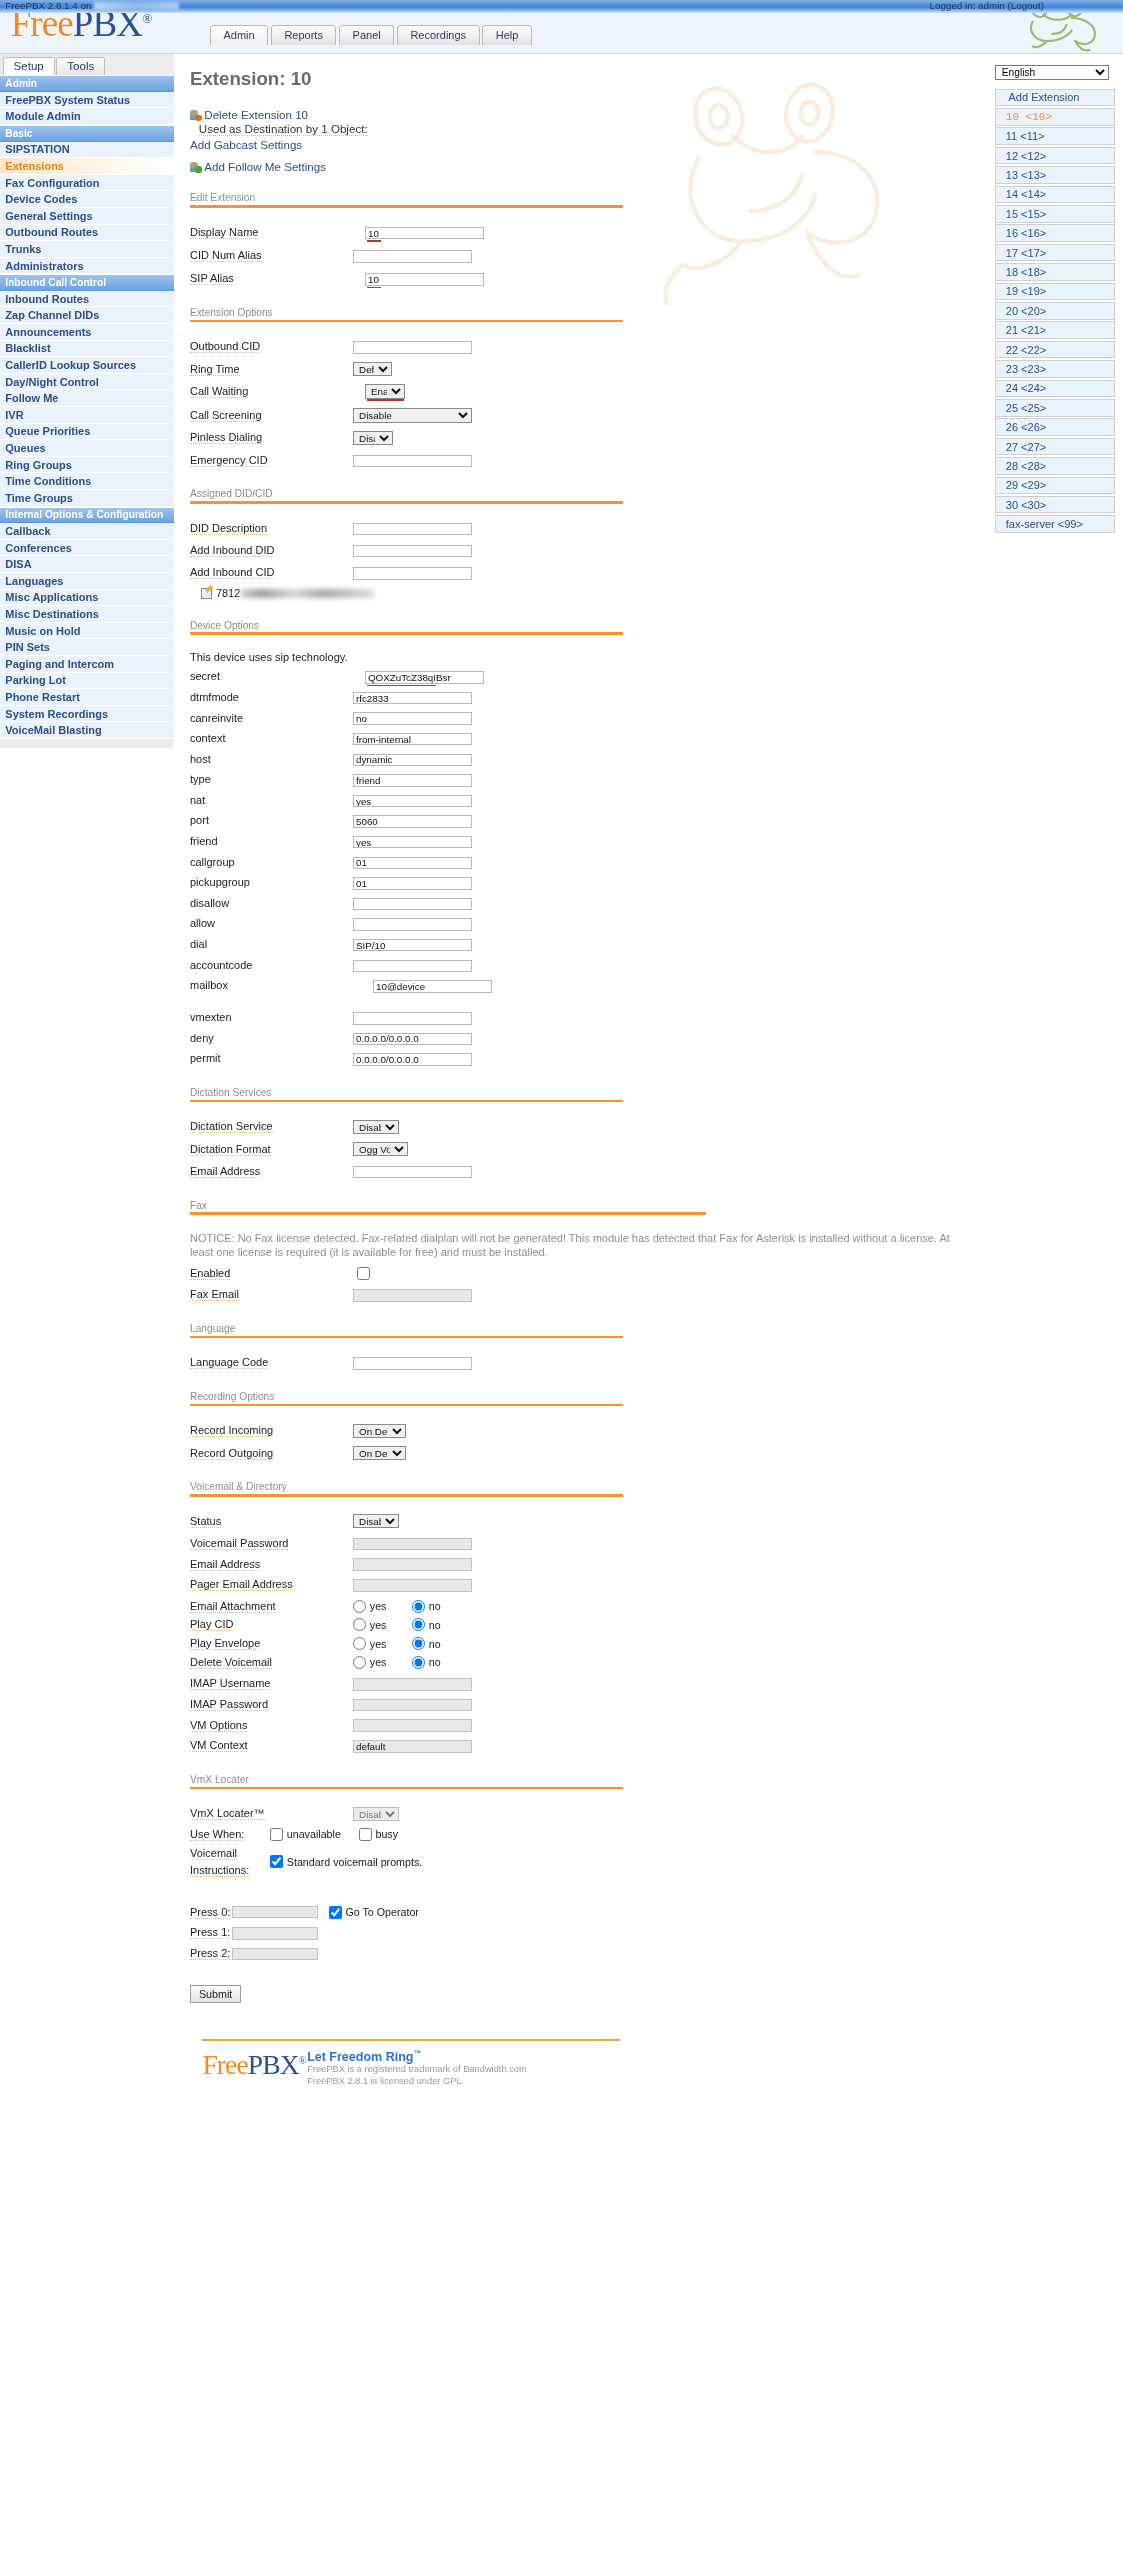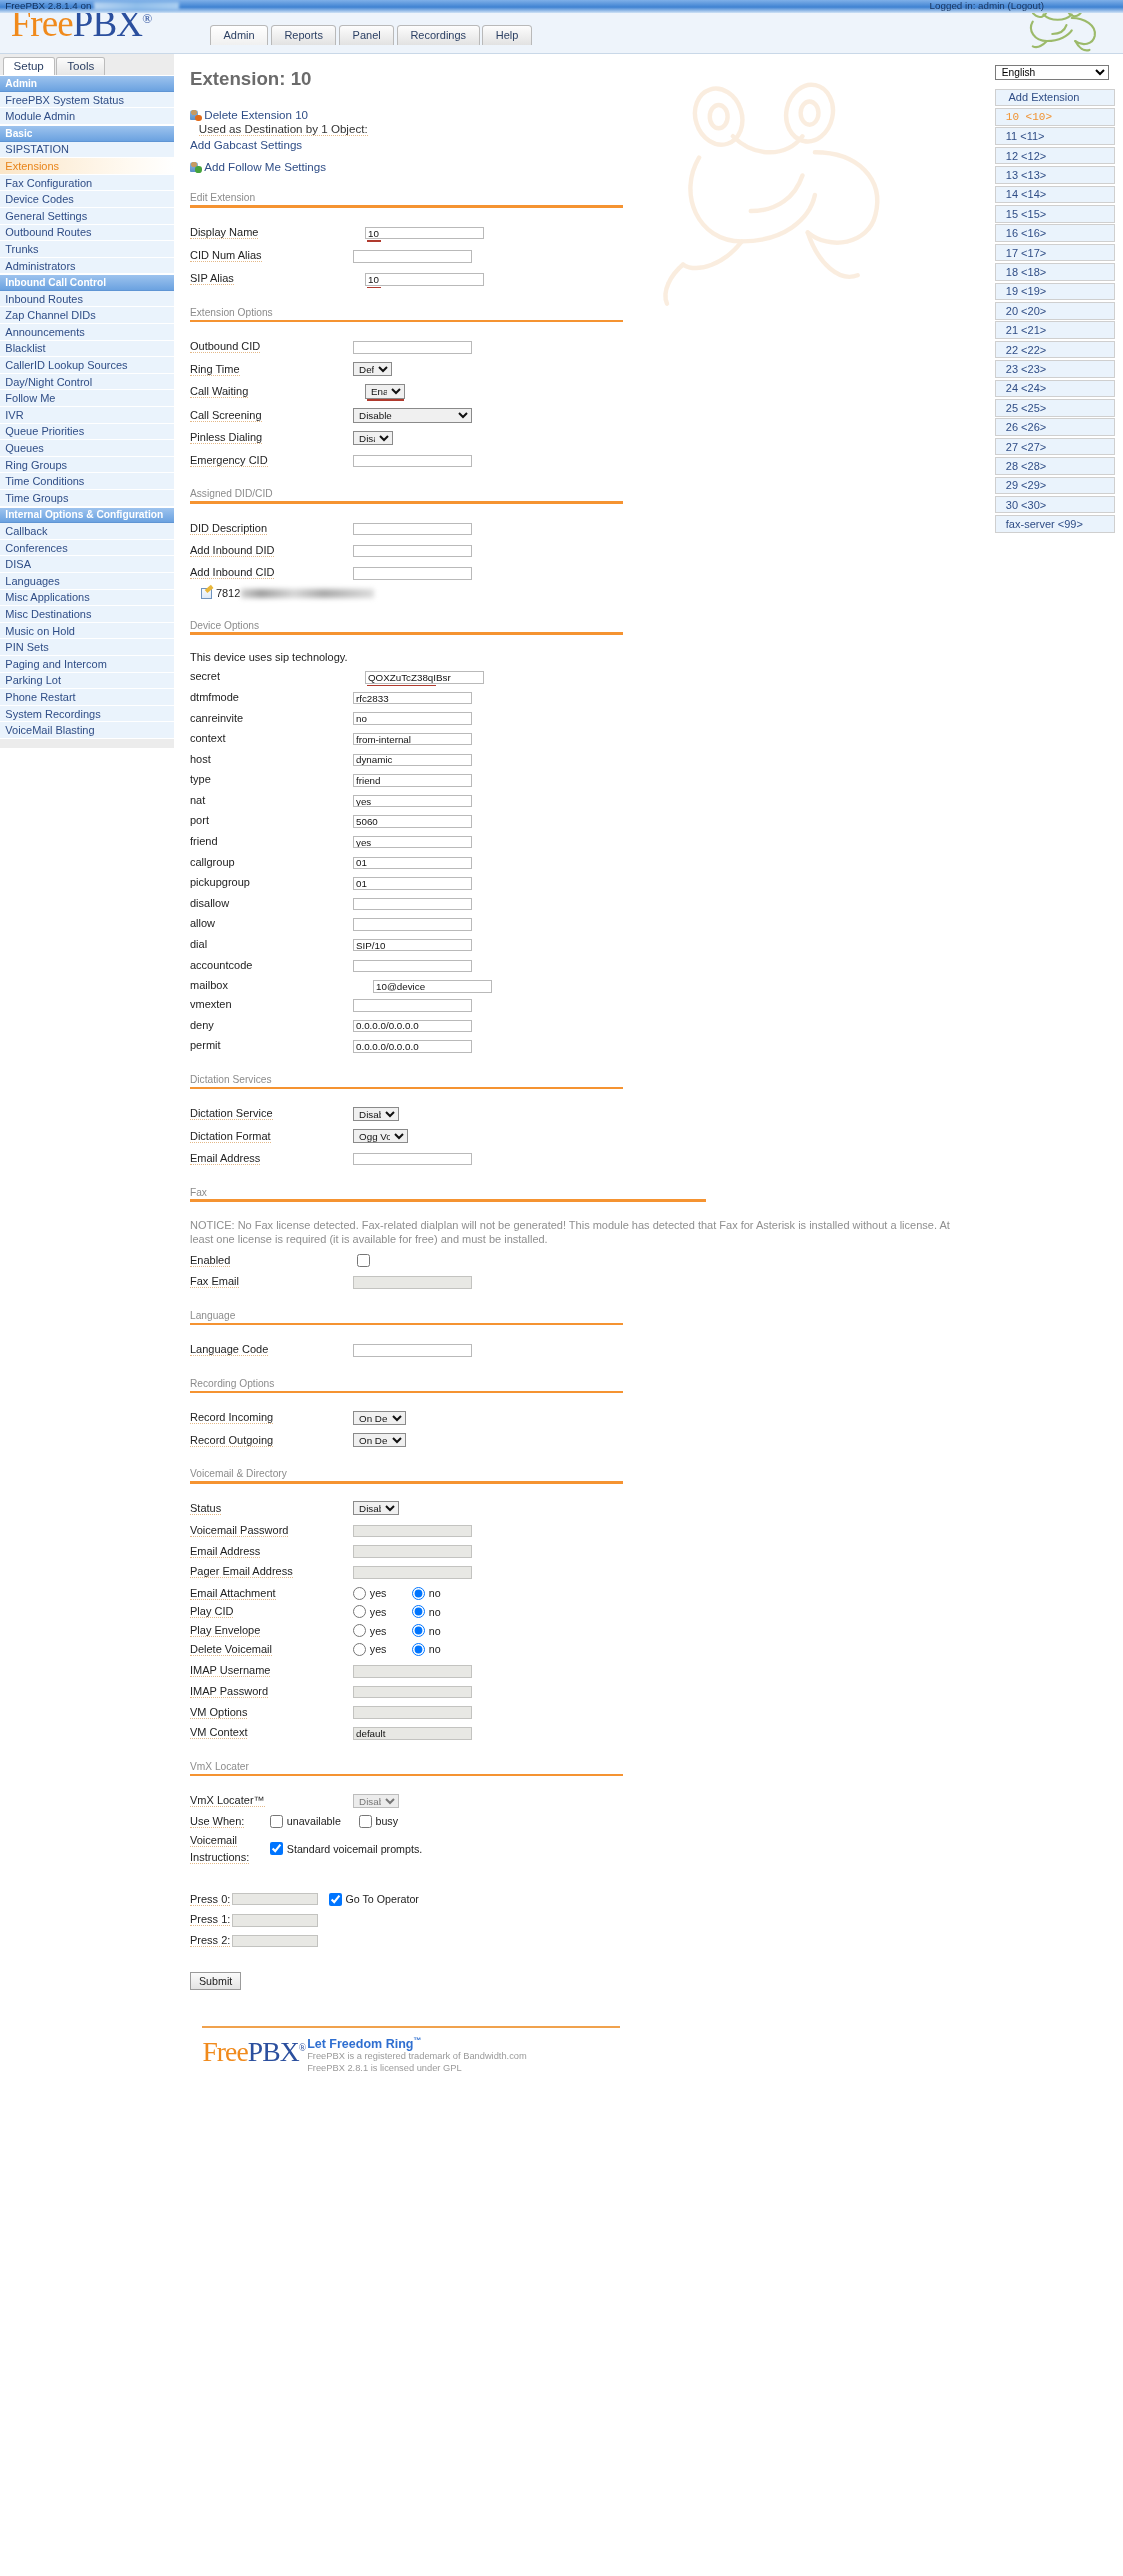--- a/index.html
+++ b/index.html
@@ -98,20 +98,21 @@
     border-top:0.9px solid #fff;
     border-bottom:0.9px solid #5f95d4;
   }
   .navitem {
     background:#eaf3fc;
     color:#2f4d86;
     font-size:11px;
     padding:1.8px 0 1.8px 5.3px;
     border-bottom:0.9px solid #ffffff;
     cursor:pointer;
+    font-weight:bold;
   }
   .navitem.active {
     background:linear-gradient(90deg,#fbe6c8,#fffaf2 75%,#ffffff);
     color:#e8841a;
   }
 
   
   .langselect {
     width:114px; height:15px;
     font-size:10.2px; font-family:"Liberation Sans",sans-serif;
@@ -540,21 +541,21 @@
           <div class="fld"><input class="txt" value="SIP/10" style=""></div>
         </div>
         <div class="row" style="margin-top: 3.6px;">
           <div class="lbl">accountcode</div>
           <div class="fld"><input class="txt" style=""></div>
         </div>
         <div class="row" style="margin-top: 3.6px; gap: 20px;">
           <div class="lbl">mailbox</div>
           <div class="fld"><input class="txt" value="10@device" style=""></div>
         </div>
-        <div class="row" style="margin-top: 2px;">
+        <div class="row" style="margin-top: 15px;">
           <div class="lbl">vmexten</div>
           <div class="fld"><input class="txt" style=""></div>
         </div>
         <div class="row" style="margin-top: 3.6px;">
           <div class="lbl">deny</div>
           <div class="fld"><input class="txt" value="0.0.0.0/0.0.0.0" style=""></div>
         </div>
         <div class="row" style="margin-top: 3.6px;">
           <div class="lbl">permit</div>
           <div class="fld"><input class="txt" value="0.0.0.0/0.0.0.0" style=""></div>

